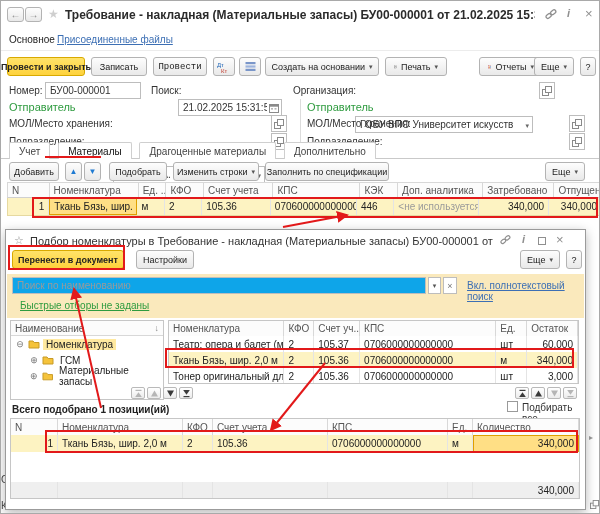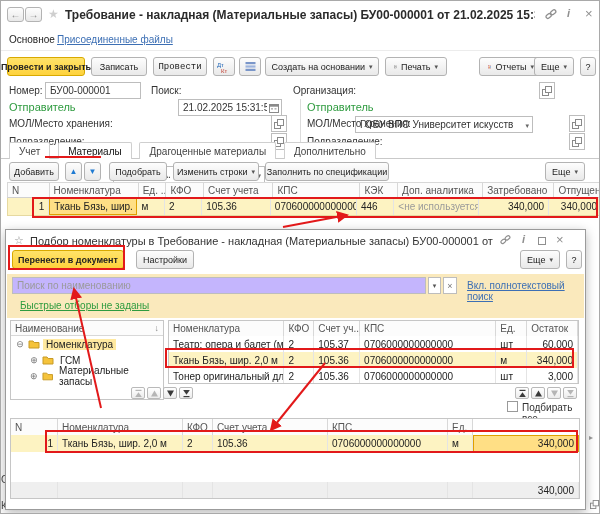--- a/index.html
+++ b/index.html
@@ -320,21 +320,21 @@
 
     <button class="btn primary abs" style="left:6px;top:20px;width:112px;font-size:9px;">Перенести в документ</button>
     <button class="btn abs" style="left:130px;top:20px;width:58px;font-size:9px;">Настройки</button>
     <button class="btn abs" style="left:514px;top:20px;width:40px;font-size:9px;">
         <span>Еще</span>
         <span class="caret">▾</span>
       </button>
     <button class="btn abs" style="left:560px;top:20px;width:16px;padding:0;font-size:9px;">?</button>
 
     <div class="abs yellowband" style="left:1px;top:44px;width:577px;height:44px;"></div>
-    <div class="abs combo" style="left:6px;top:47px;width:414px;background:#c4b5fd;">
+    <div class="abs combo" style="left:6px;top:47px;width:414px;background:#0ea5e9;">
       <input class="txt" placeholder="Поиск по наименованию" style="">
     </div>
     <button class="abs extbtn" style="left:422px;top:47px;width:13px;">
         <span class="caret">▾</span>
       </button>
     <button class="abs extbtn" style="left:437px;top:47px;width:14px;color:#777;font-size:9px;">
         <span>×</span>
       </button>
     <div class="abs linkblue" style="left:461px;top:50px;">Вкл. полнотекстовый поиск</div>
     <div class="abs linkgreen" style="left:14px;top:70px;">Быстрые отборы не заданы</div>
@@ -443,29 +443,31 @@
       </span>
     <span class="abs smallnav" style="left:557px;top:157px;">
         <svg width="9" height="9" viewBox="0 0 9 9">
           <path d="M4.5 5.8 L7.8 1 H1.2 z" fill="#b5b5b5"></path>
           <rect x="1.5" y="7" width="6" height="1.2" fill="#b5b5b5"></rect>
         </svg>
       </span>
     <span class="abs chk" style="left:501px;top:171px;"></span>
     <div class="abs" style="left:516px;top:172px;color:#333;">Подбирать все</div>
 
+    <div class="abs" style="left:6px;top:174px;font-weight:bold;color:#222;">Всего подобрано 1 позиции(ий)</div>
 
     <div class="abs panel" style="left:4px;top:188px;width:570px;height:81px;">
       <div class="trow thead" style="height:16px;">
         <div class="tcell st-c0">N</div>
         <div class="tcell st-c1">Номенклатура</div>
         <div class="tcell st-c2">КФО</div>
         <div class="tcell st-c3">Счет учета</div>
         <div class="tcell st-c4">КПС</div>
         <div class="tcell st-c5">Ед.</div>
+        <div class="tcell st-c6">Количество</div>
       </div>
       <div class="trow yellowrow" style="height:17px;">
         <div class="tcell st-c0 num">1</div>
         <div class="tcell st-c1">Ткань Бязь, шир. 2,0 м</div>
         <div class="tcell st-c2">2</div>
         <div class="tcell st-c3">105.36</div>
         <div class="tcell st-c4">0706000000000000</div>
         <div class="tcell st-c5">м</div>
         <div class="tcell st-c6 num focuscell">340,000</div>
       </div>

